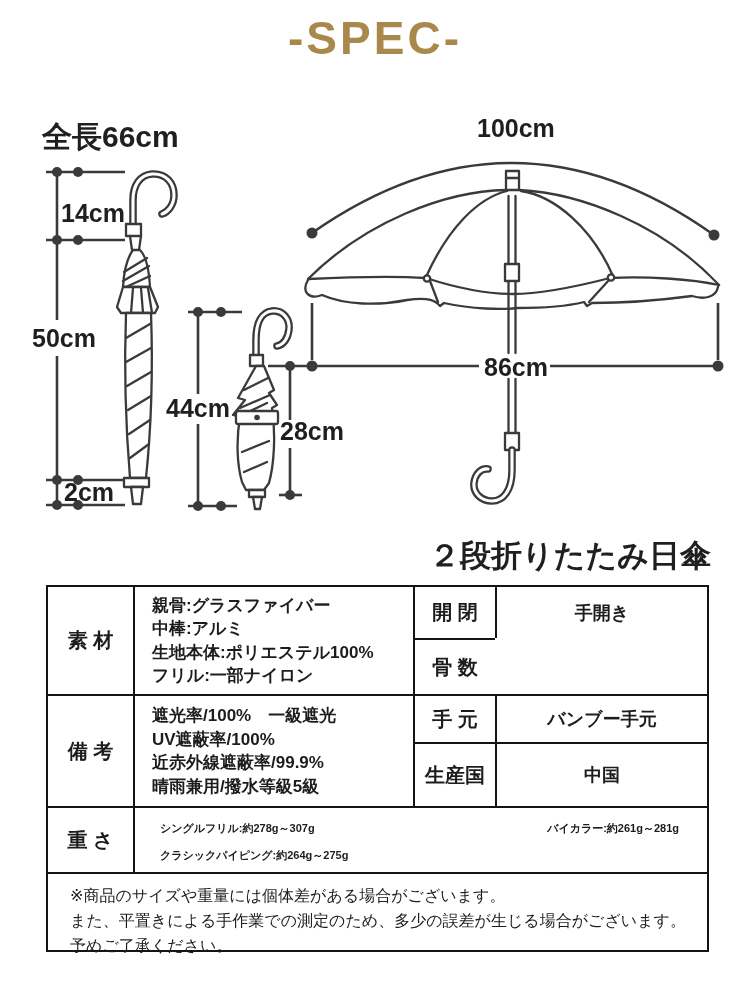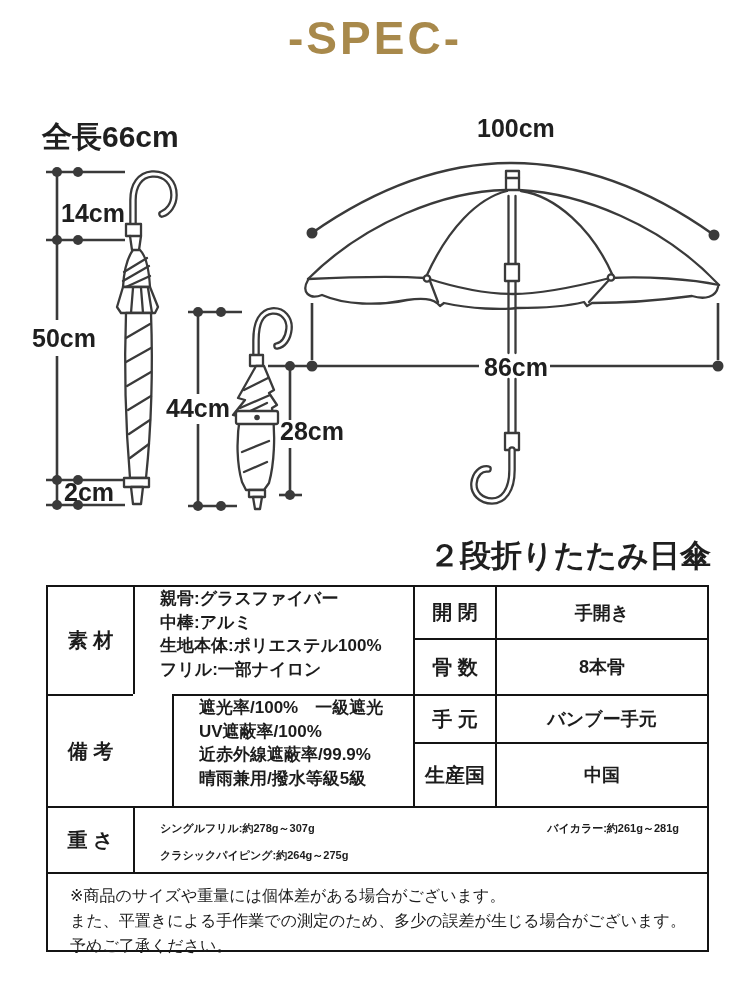--- a/index.html
+++ b/index.html
@@ -30,32 +30,32 @@
     position:absolute;left:46px;top:585px;width:663px;height:367px;
     box-sizing:border-box;border:2px solid #141414;
     display:grid;grid-template-columns:85px 280px 82px 212px;
     grid-template-rows:51px 56px 48px 64px 66px 78px;
   }
   .tcell{box-sizing:border-box;border-left:2px solid #141414;border-top:2px solid #141414;}
   .no-l{border-left:none;}
   .no-t{border-top:none;}
   .lbl{display:flex;align-items:center;justify-content:center;font-size:20px;font-weight:700;}
   .val{display:flex;align-items:center;justify-content:center;font-size:18px;font-weight:600;}
-  .content{display:flex;flex-direction:column;padding-left:25px;font-size:17px;font-weight:600;line-height:23.5px;}
+  .content{display:flex;flex-direction:column;justify-content:center;padding-left:17px;font-size:17px;font-weight:600;line-height:23.5px;}
   .weight{padding:7px 28px 0 25px;font-size:11px;font-weight:600;line-height:27px;}
   .weight-row1{display:flex;justify-content:space-between;}
   .note{padding:9px 11px 0 22px;font-size:16px;font-weight:500;line-height:25px;}
   .ga-material-l{grid-area:1/1/3/2;}
   .ga-material-c{grid-area:1/2/3/3;}
   .ga-open-l{grid-area:1/3/2/4;}
   .ga-open-v{grid-area:1/4/2/5;}
   .ga-ribs-l{grid-area:2/3/3/4;}
   .ga-ribs-v{grid-area:2/4/3/5;}
   .ga-remarks-l{grid-area:3/1/5/2;}
-  .ga-remarks-c{grid-area:3/2/5/3;margin-left:39px;}
+  .ga-remarks-c{grid-area:3/2/5/3;}
   .ga-handle-l{grid-area:3/3/4/4;}
   .ga-handle-v{grid-area:3/4/4/5;}
   .ga-country-l{grid-area:4/3/5/4;}
   .ga-country-v{grid-area:4/4/5/5;}
   .ga-weight-l{grid-area:5/1/6/2;}
   .ga-weight-c{grid-area:5/2/6/5;}
   .ga-note{grid-area:6/1/7/5;}
 </style>
 </head>
 <body>
@@ -160,21 +160,20 @@
   <div class="tcell lbl no-l no-t ga-material-l">素 材</div>
   <div class="tcell content no-t ga-material-c">
     <div>親骨:グラスファイバー</div>
     <div>中棒:アルミ</div>
     <div>生地本体:ポリエステル100%</div>
     <div>フリル:一部ナイロン</div>
   </div>
   <div class="tcell lbl no-t ga-open-l">開 閉</div>
   <div class="tcell val no-t ga-open-v">手開き</div>
   <div class="tcell lbl ga-ribs-l">骨 数</div>
-  <div class="tcell val ga-ribs-v">8本骨</div>
 
   <div class="tcell lbl no-l ga-remarks-l">備 考</div>
   <div class="tcell content ga-remarks-c">
     <div>遮光率/100%　一級遮光</div>
     <div>UV遮蔽率/100%</div>
     <div>近赤外線遮蔽率/99.9%</div>
     <div>晴雨兼用/撥水等級5級</div>
   </div>
   <div class="tcell lbl ga-handle-l">手 元</div>
   <div class="tcell val ga-handle-v">バンブー手元</div>

